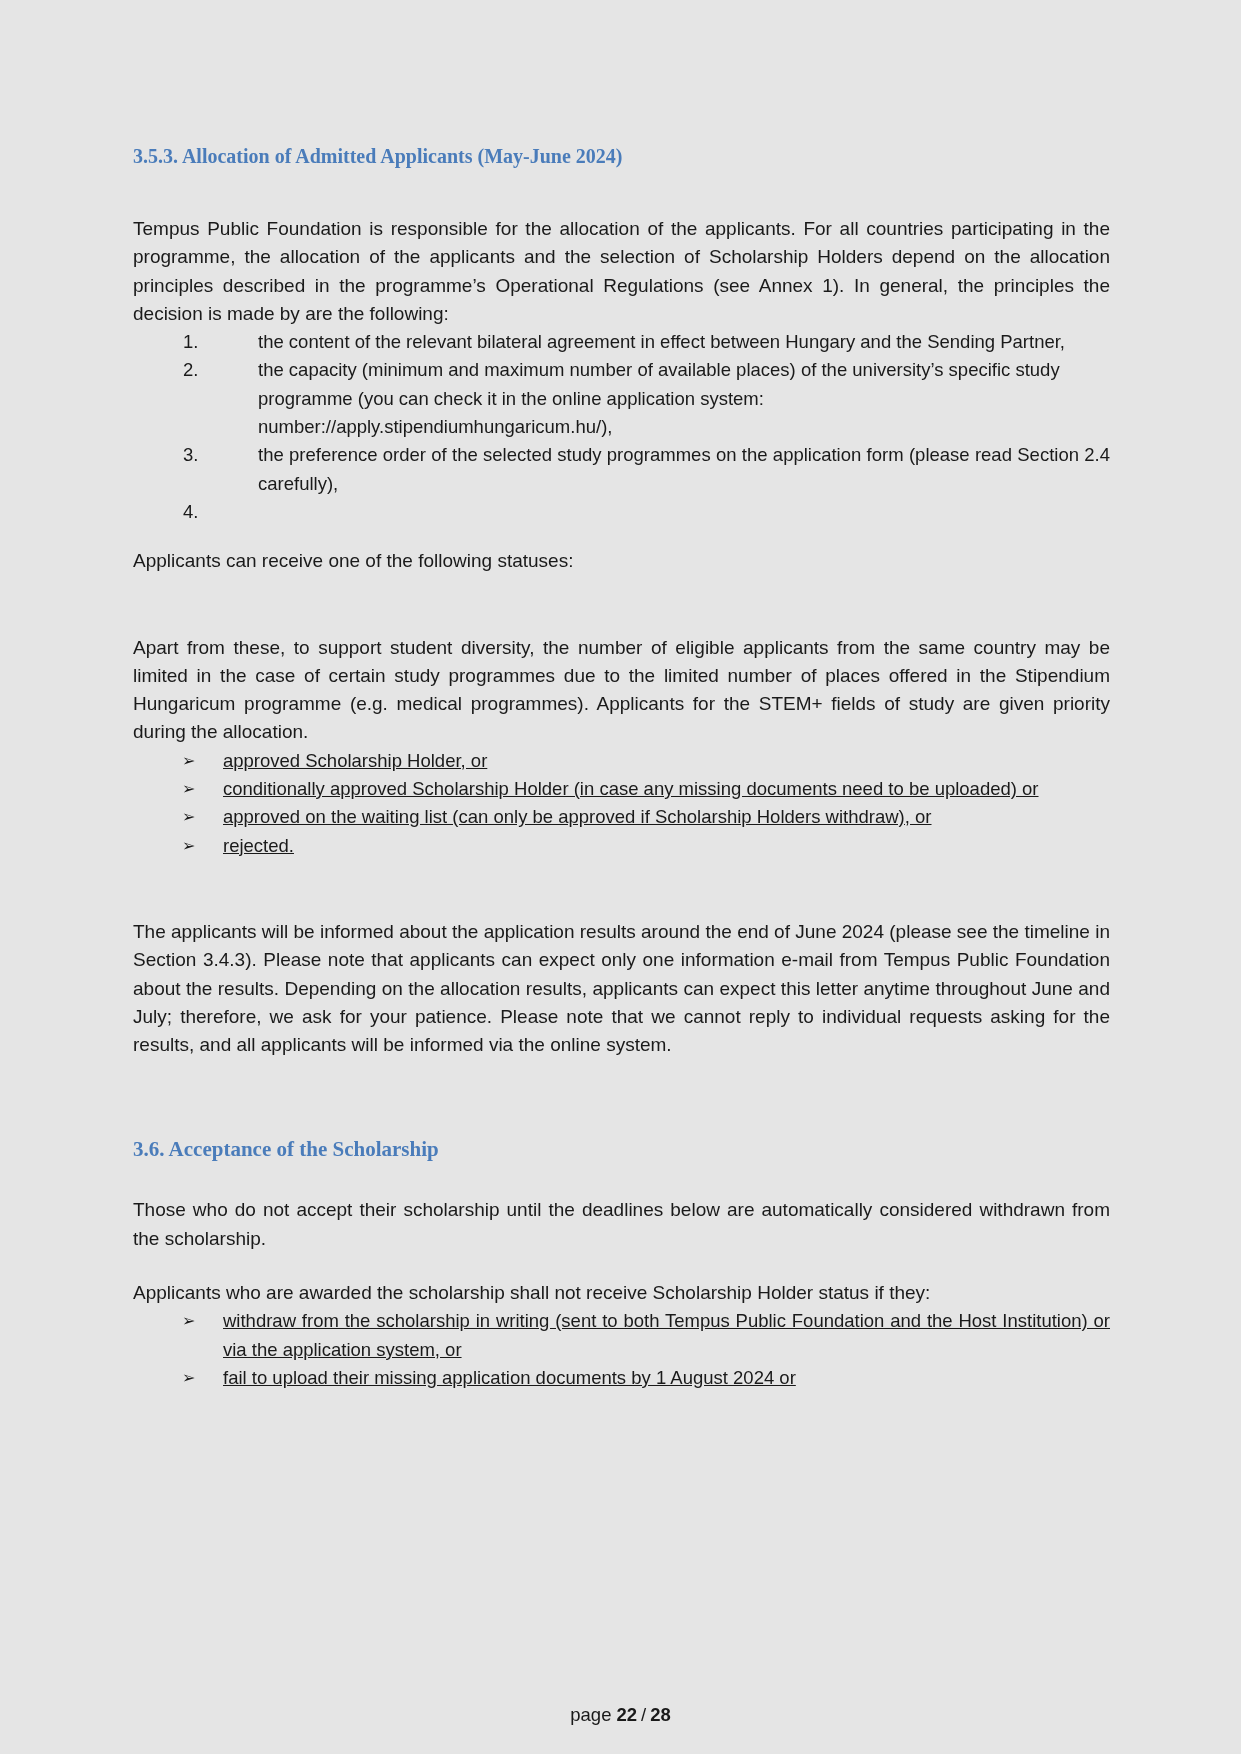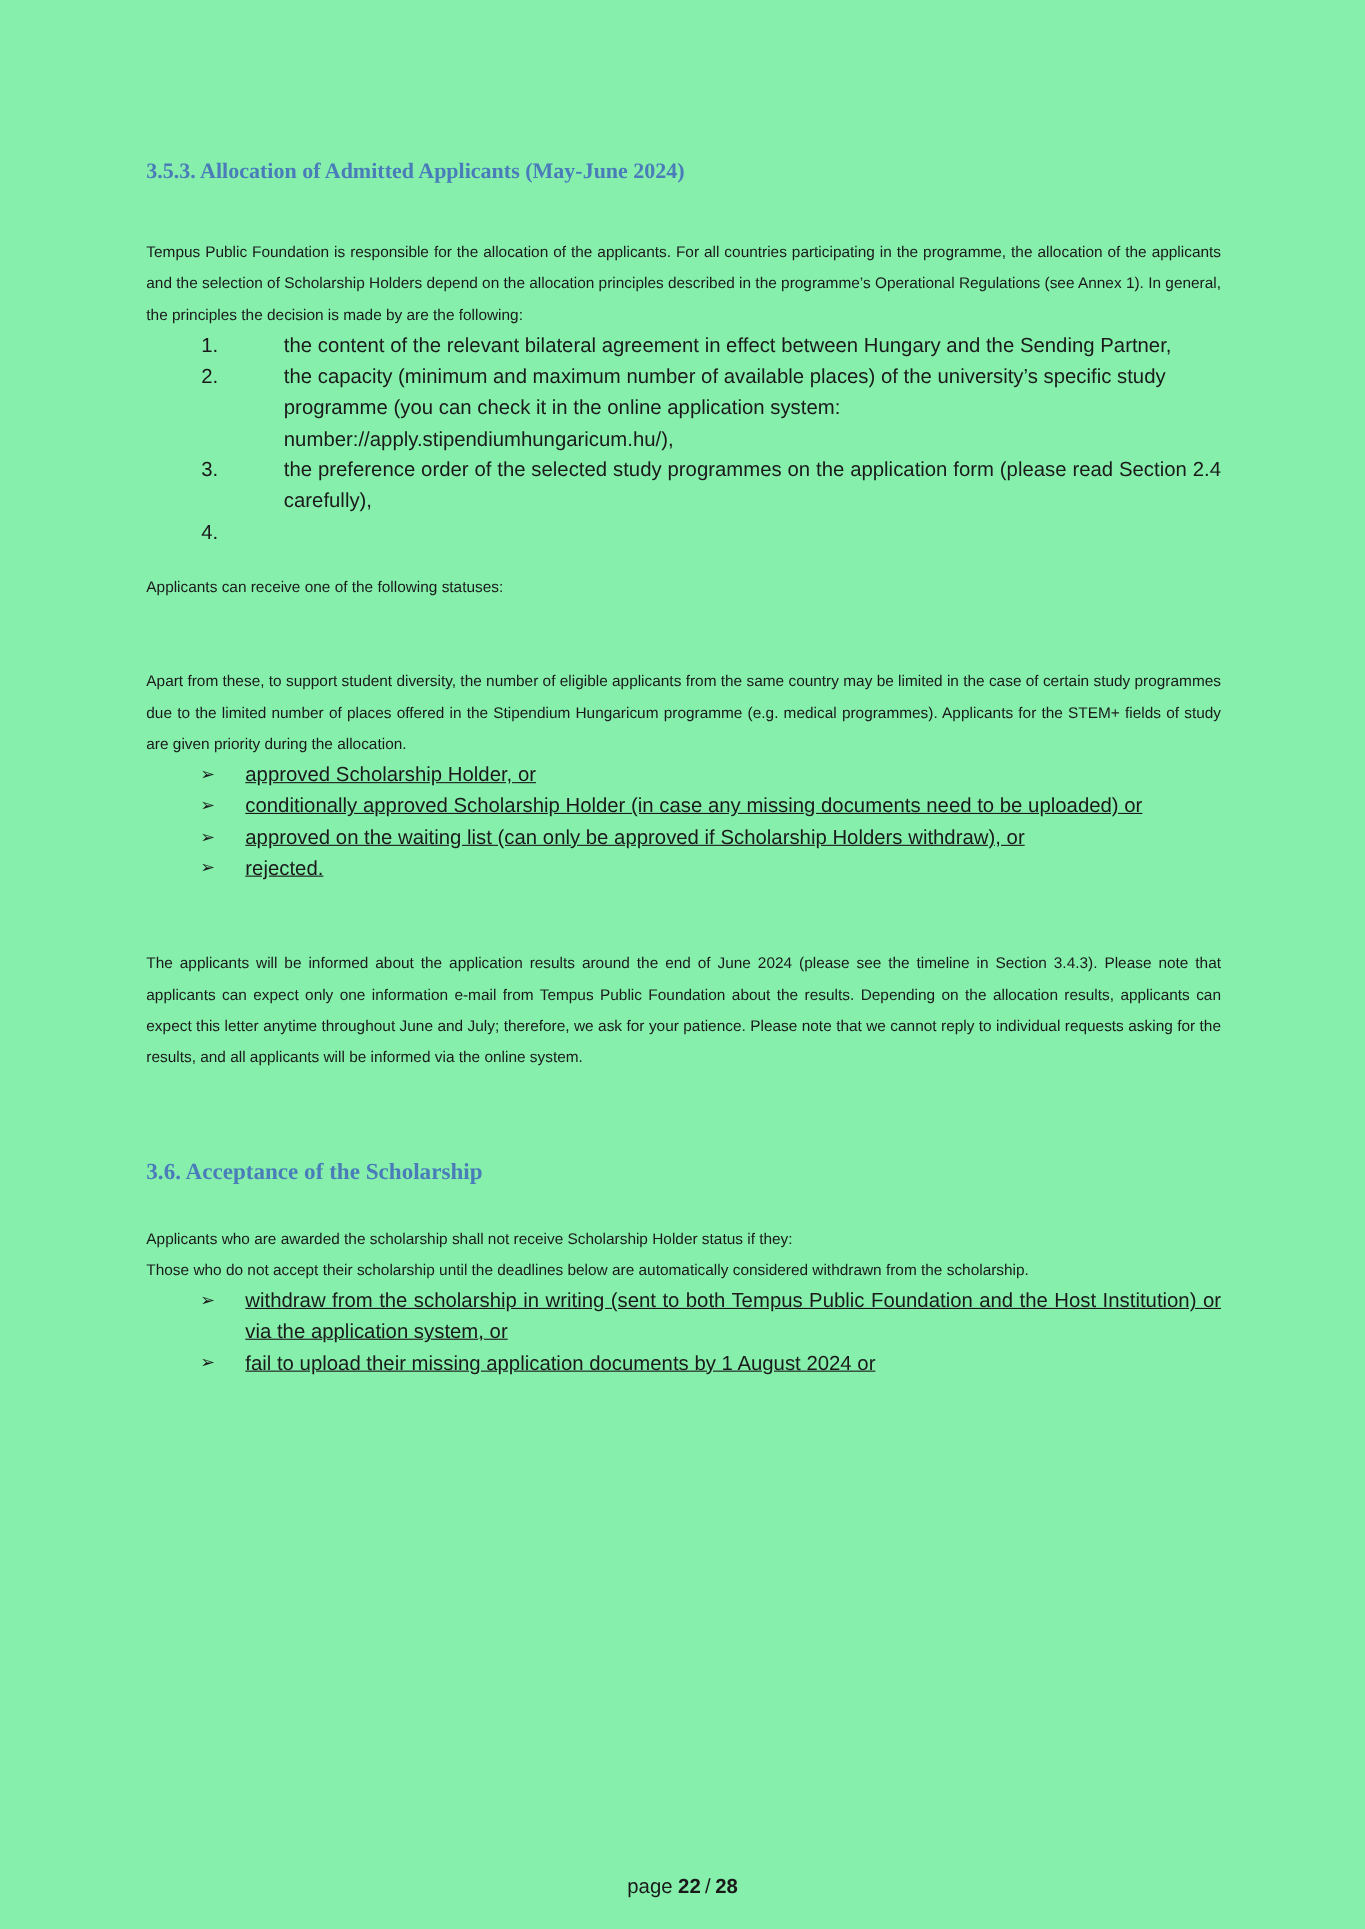--- a/index.html
+++ b/index.html
@@ -4,21 +4,21 @@
 <style>
   html, body {
     margin: 0;
     padding: 0;
     background: #ffffff;
   }
   .page {
     position: relative;
     width: 1241px;
     height: 1754px;
-    background: #86efac;
+    background: #e5e5e5;
     overflow: hidden;
     font-family: "Liberation Sans", sans-serif;
     color: #1a1a1a;
   }
   .content {
     position: absolute;
     left: 133px;
     top: 141px;
     width: 977px;
   }
@@ -32,21 +32,21 @@
   }
   .heading-2 {
     font-family: "Liberation Serif", serif;
     font-weight: bold;
     font-size: 21px;
     line-height: 36px;
     color: #4a7cba;
     margin: 72px 0 29px 0;
   }
   .para {
-    font-size: 14px;
+    font-size: 19px;
     line-height: 28.3px;
     text-align: justify;
     margin: 0;
   }
   .mt-small  { margin-top: 21px; }
   .mt-med    { margin-top: 24px; }
   .mt-intro  { margin-top: 26px; }
   .mt-large  { margin-top: 58px; }
   .num-list, .bullet-list { margin: 0; padding: 0; }
   .num-row {
@@ -146,23 +146,23 @@
         <span class="bullet-glyph">➢</span>
         <span class="bullet-text">rejected.</span>
       </div>
     </div>
 
 
     <p class="para mt-large">The applicants will be informed about the application results around the end of June 2024 (please see the timeline in Section 3.4.3). Please note that applicants can expect only one information e-mail from Tempus Public Foundation about the results. Depending on the allocation results, applicants can expect this letter anytime throughout June and July; therefore, we ask for your patience. Please note that we cannot reply to individual requests asking for the results, and all applicants will be informed via the online system.</p>
 
     <h2 class="heading-2">3.6. Acceptance of the Scholarship</h2>
 
+    <p class="para">Those who do not accept their scholarship until the deadlines below are automatically considered withdrawn from the scholarship.</p>
+
     <p class="para mt-intro">Applicants who are awarded the scholarship shall not receive Scholarship Holder status if they:</p>
-
-    <p class="para">Those who do not accept their scholarship until the deadlines below are automatically considered withdrawn from the scholarship.</p>
 
     <div class="bullet-list">
       <div class="bullet-row">
         <span class="bullet-glyph">➢</span>
         <span class="bullet-text">withdraw from the scholarship in writing (sent to both Tempus Public Foundation and the Host Institution) or via the application system, or</span>
       </div>
       <div class="bullet-row">
         <span class="bullet-glyph">➢</span>
         <span class="bullet-text">fail to upload their missing application documents by 1 August 2024 or</span>
       </div>

